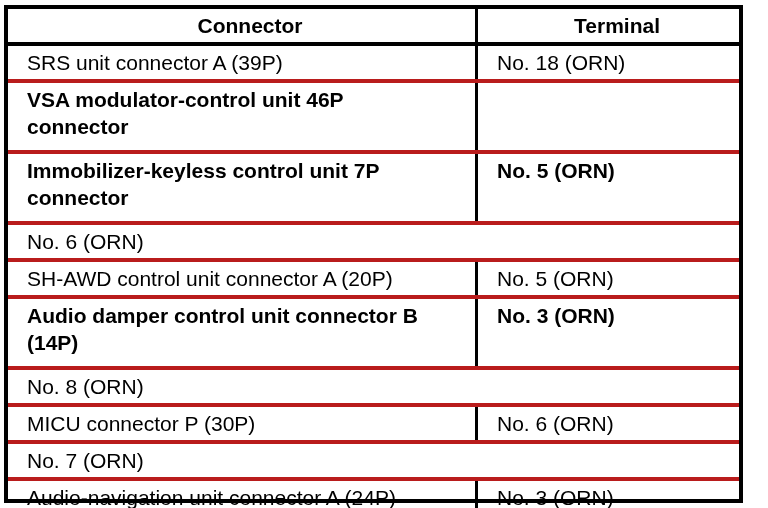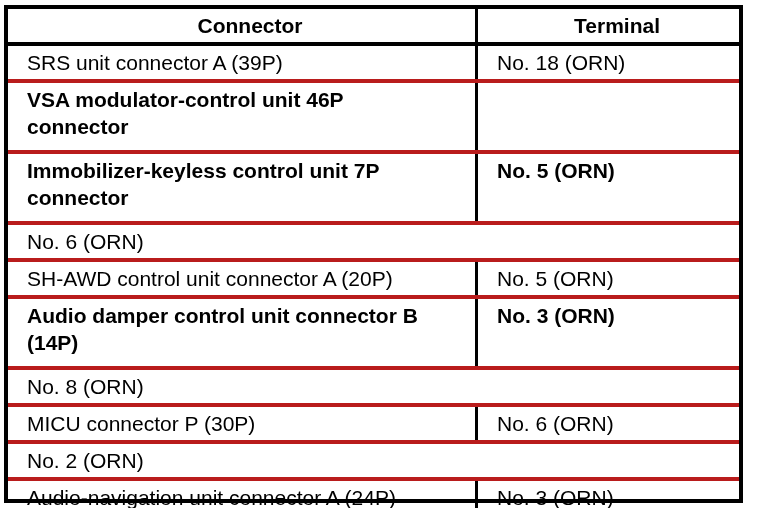--- a/index.html
+++ b/index.html
@@ -108,21 +108,21 @@
   <div class="row single">
     <div class="cell col-terminal">No. 8 (ORN)</div>
   </div>
 
   <div class="row single">
     <div class="cell col-connector">MICU connector P (30P)</div>
     <div class="cell col-terminal">No. 6 (ORN)</div>
   </div>
 
   <div class="row single">
-    <div class="cell col-terminal">No. 2 (ORN)</div>
+    <div class="cell col-terminal">No. 7 (ORN)</div>
   </div>
 
   <div class="row single">
     <div class="cell col-connector">Audio-navigation unit connector A (24P)</div>
     <div class="cell col-terminal">No. 3 (ORN)</div>
   </div>
 
 </div>
 
 </body></html>

